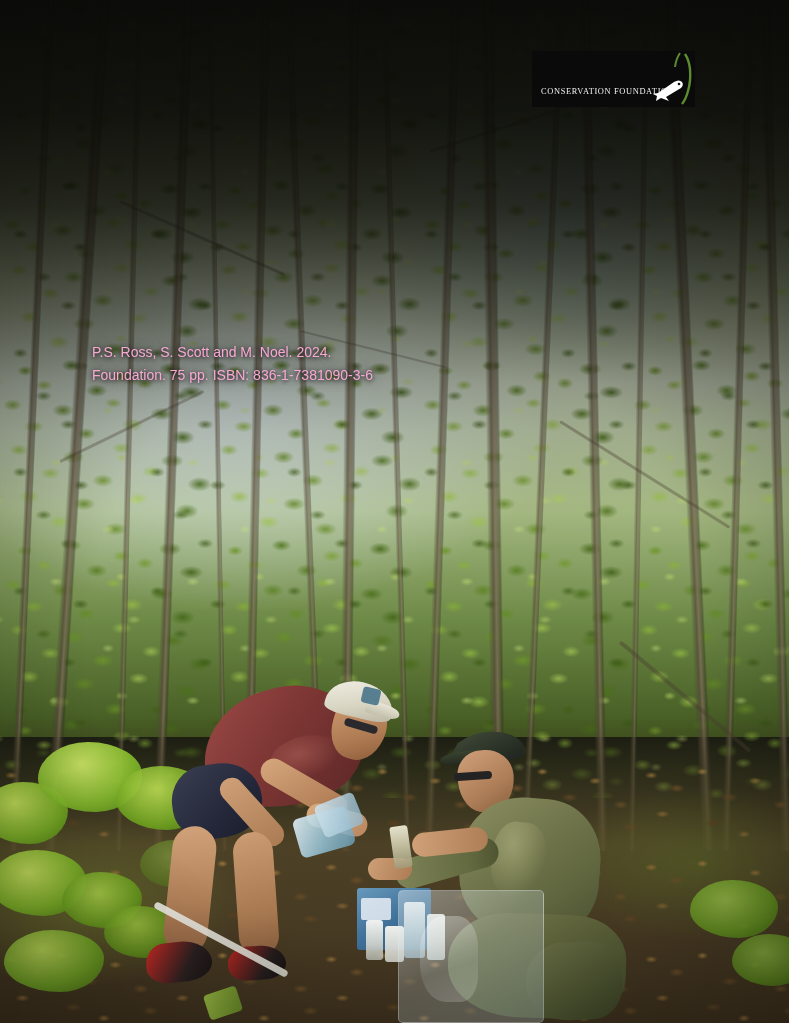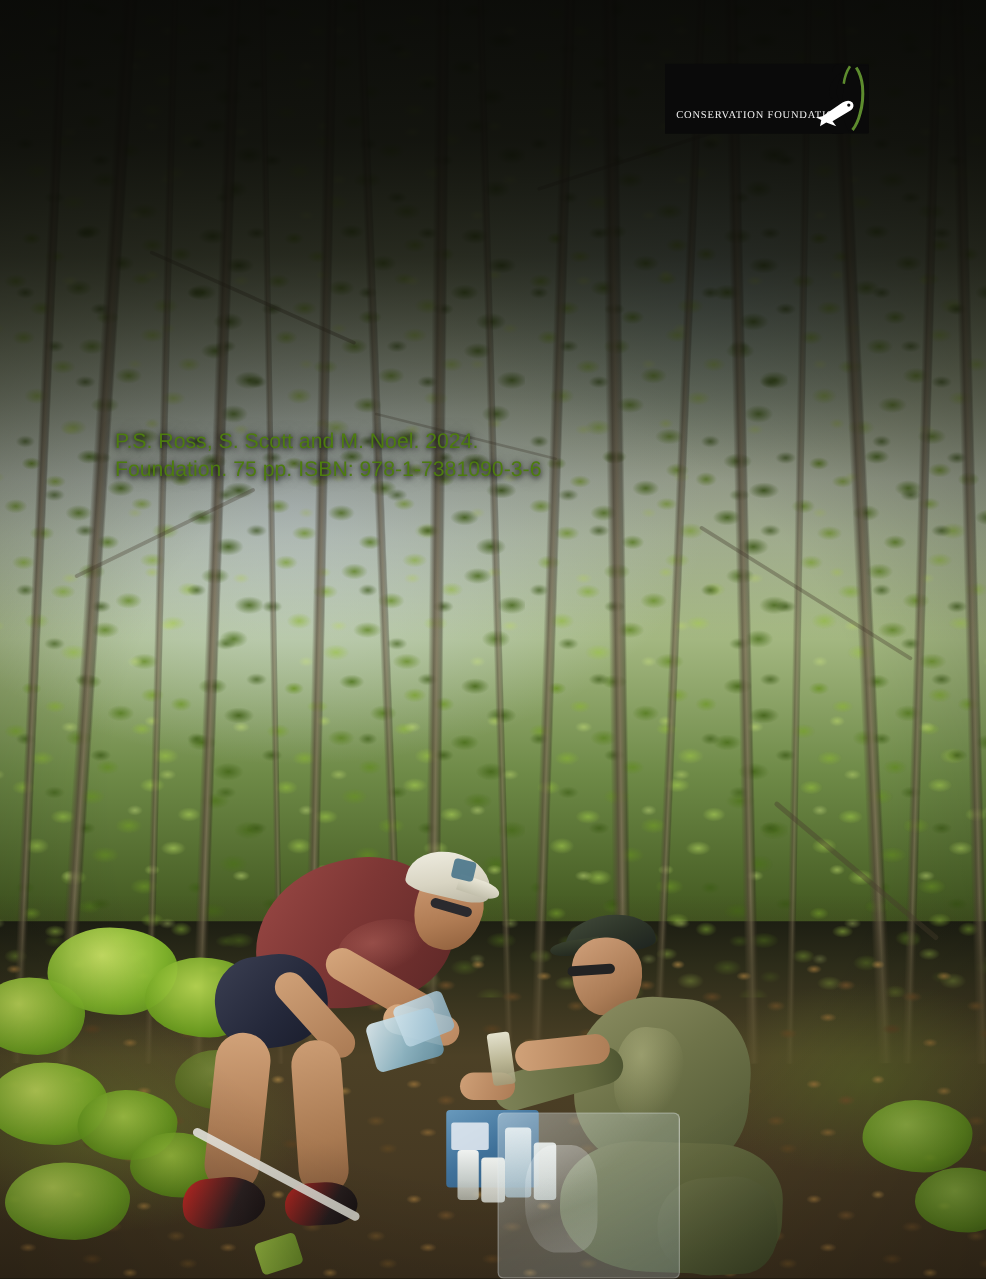--- a/index.html
+++ b/index.html
@@ -132,21 +132,21 @@
 
   
   #title {
     position:absolute; left:92px; top:206px; width:560px;
     color:#ffffff; font-size:29.5px; font-weight:bold; line-height:45px;
     letter-spacing:-0.1px;
     text-shadow:0 1px 5px rgba(0,0,0,.75), 0 0 18px rgba(0,0,0,.5);
   }
   #citation {
     position:absolute; left:92px; top:341px; width:400px;
-    color:#4d7c0f; font-size:17px; line-height:23px;
+    color:#f9a8d4; font-size:14px; line-height:23px;
     text-shadow:0 1px 4px rgba(0,0,0,.85), 0 0 12px rgba(0,0,0,.6);
   }
   #citation div { white-space:nowrap; }
 
   
   #logo { position:absolute; left:532px; top:51px; width:163px; height:56px; }
   .logo-plate { position:absolute; left:0; top:0; width:143px; height:56px; background:#0a0a0a; }
   .logo-green {
     position:absolute; left:4px; top:4px; width:135px; height:28px;
     background:#5d8c2e; display:flex; align-items:center;
@@ -335,16 +335,16 @@
       <path d="M33 3 Q37 9 38 18 Q39 30 36 40 Q34 48 30 53" stroke="#5d8c2e" stroke-width="2.4" fill="none"></path>
       <path d="M28 2 Q24 8 23 16" stroke="#5d8c2e" stroke-width="2" fill="none"></path>
       <path d="M6 42 L22 31 Q27 28 30 31 Q32 34 29 37 L14 46 L17 50 L9 47 L4 50 L5 45 L1 43 Z" fill="#ffffff"></path>
       <circle cx="27" cy="33" r="1.3" fill="#0a0a0a"></circle>
     </svg>
   </div>
 
 
   <div id="citation">
     <div>P.S. Ross, S. Scott and M. Noel. 2024.</div>
-    <div>Foundation. 75 pp. ISBN: 978-1-7381090-3-6</div>
+    <div>Foundation. 75 pp. ISBN: 836-1-7381090-3-6</div>
   </div>
 
 </div>
 
 </body></html>

